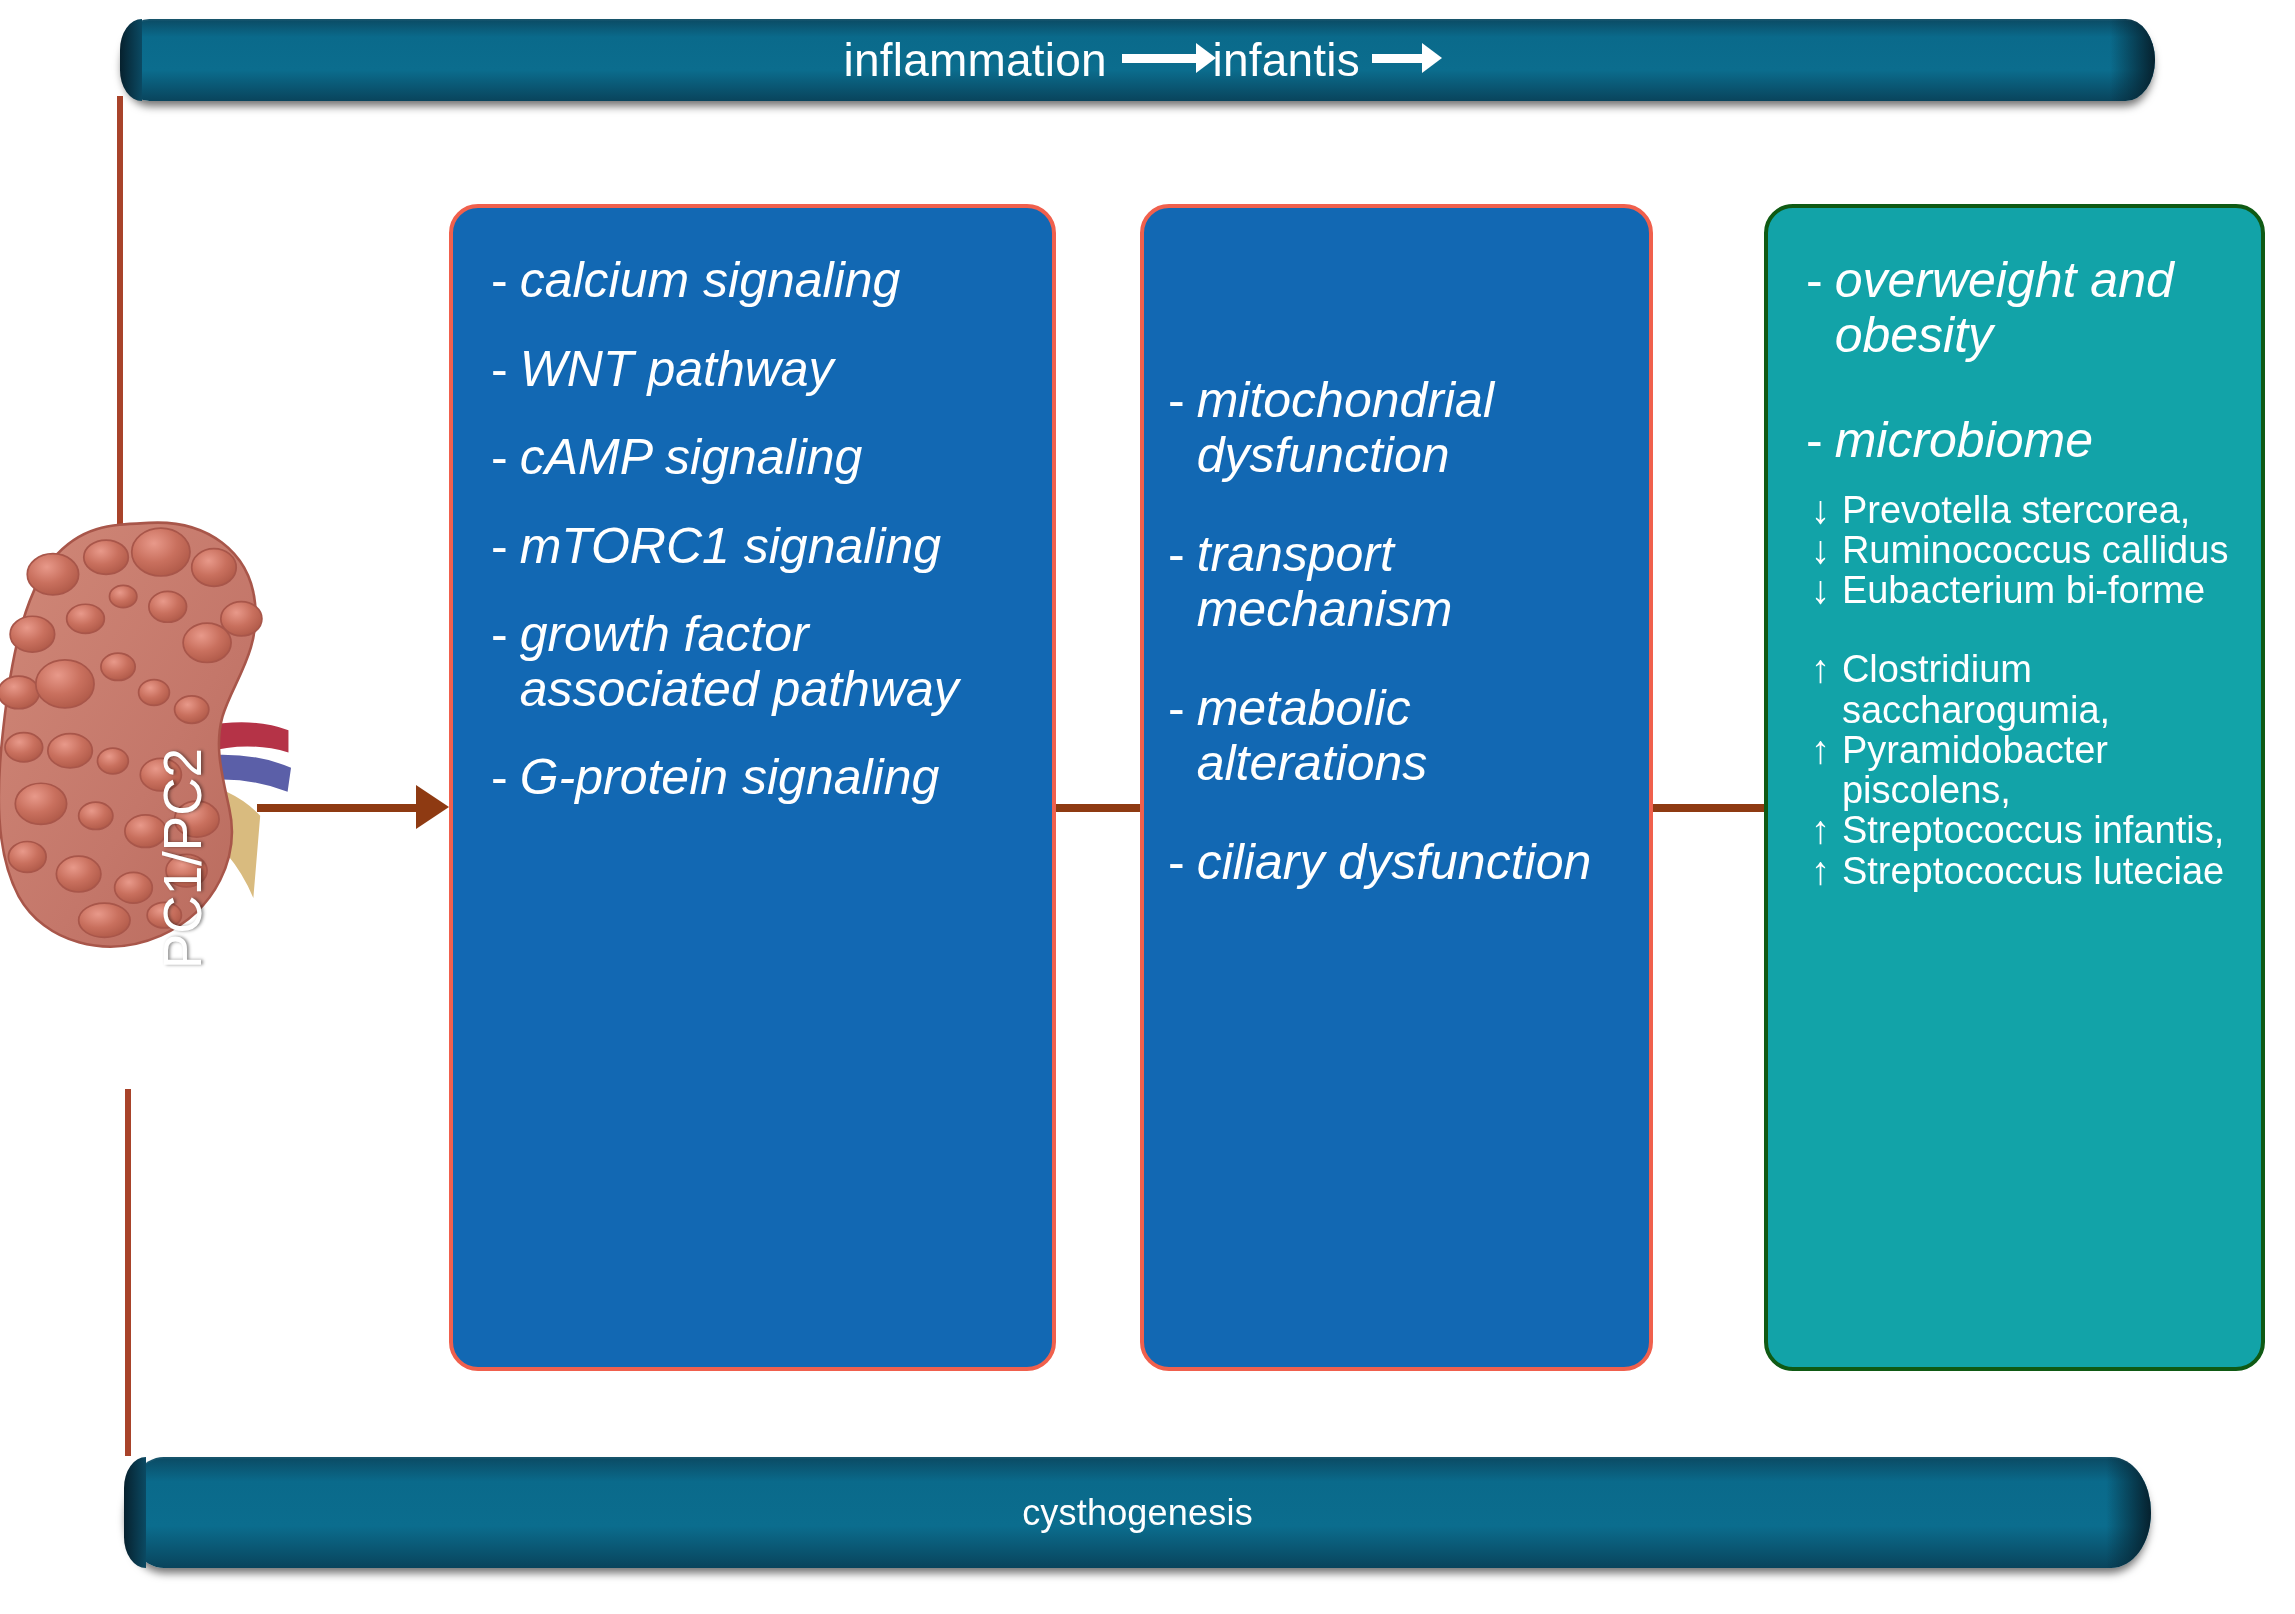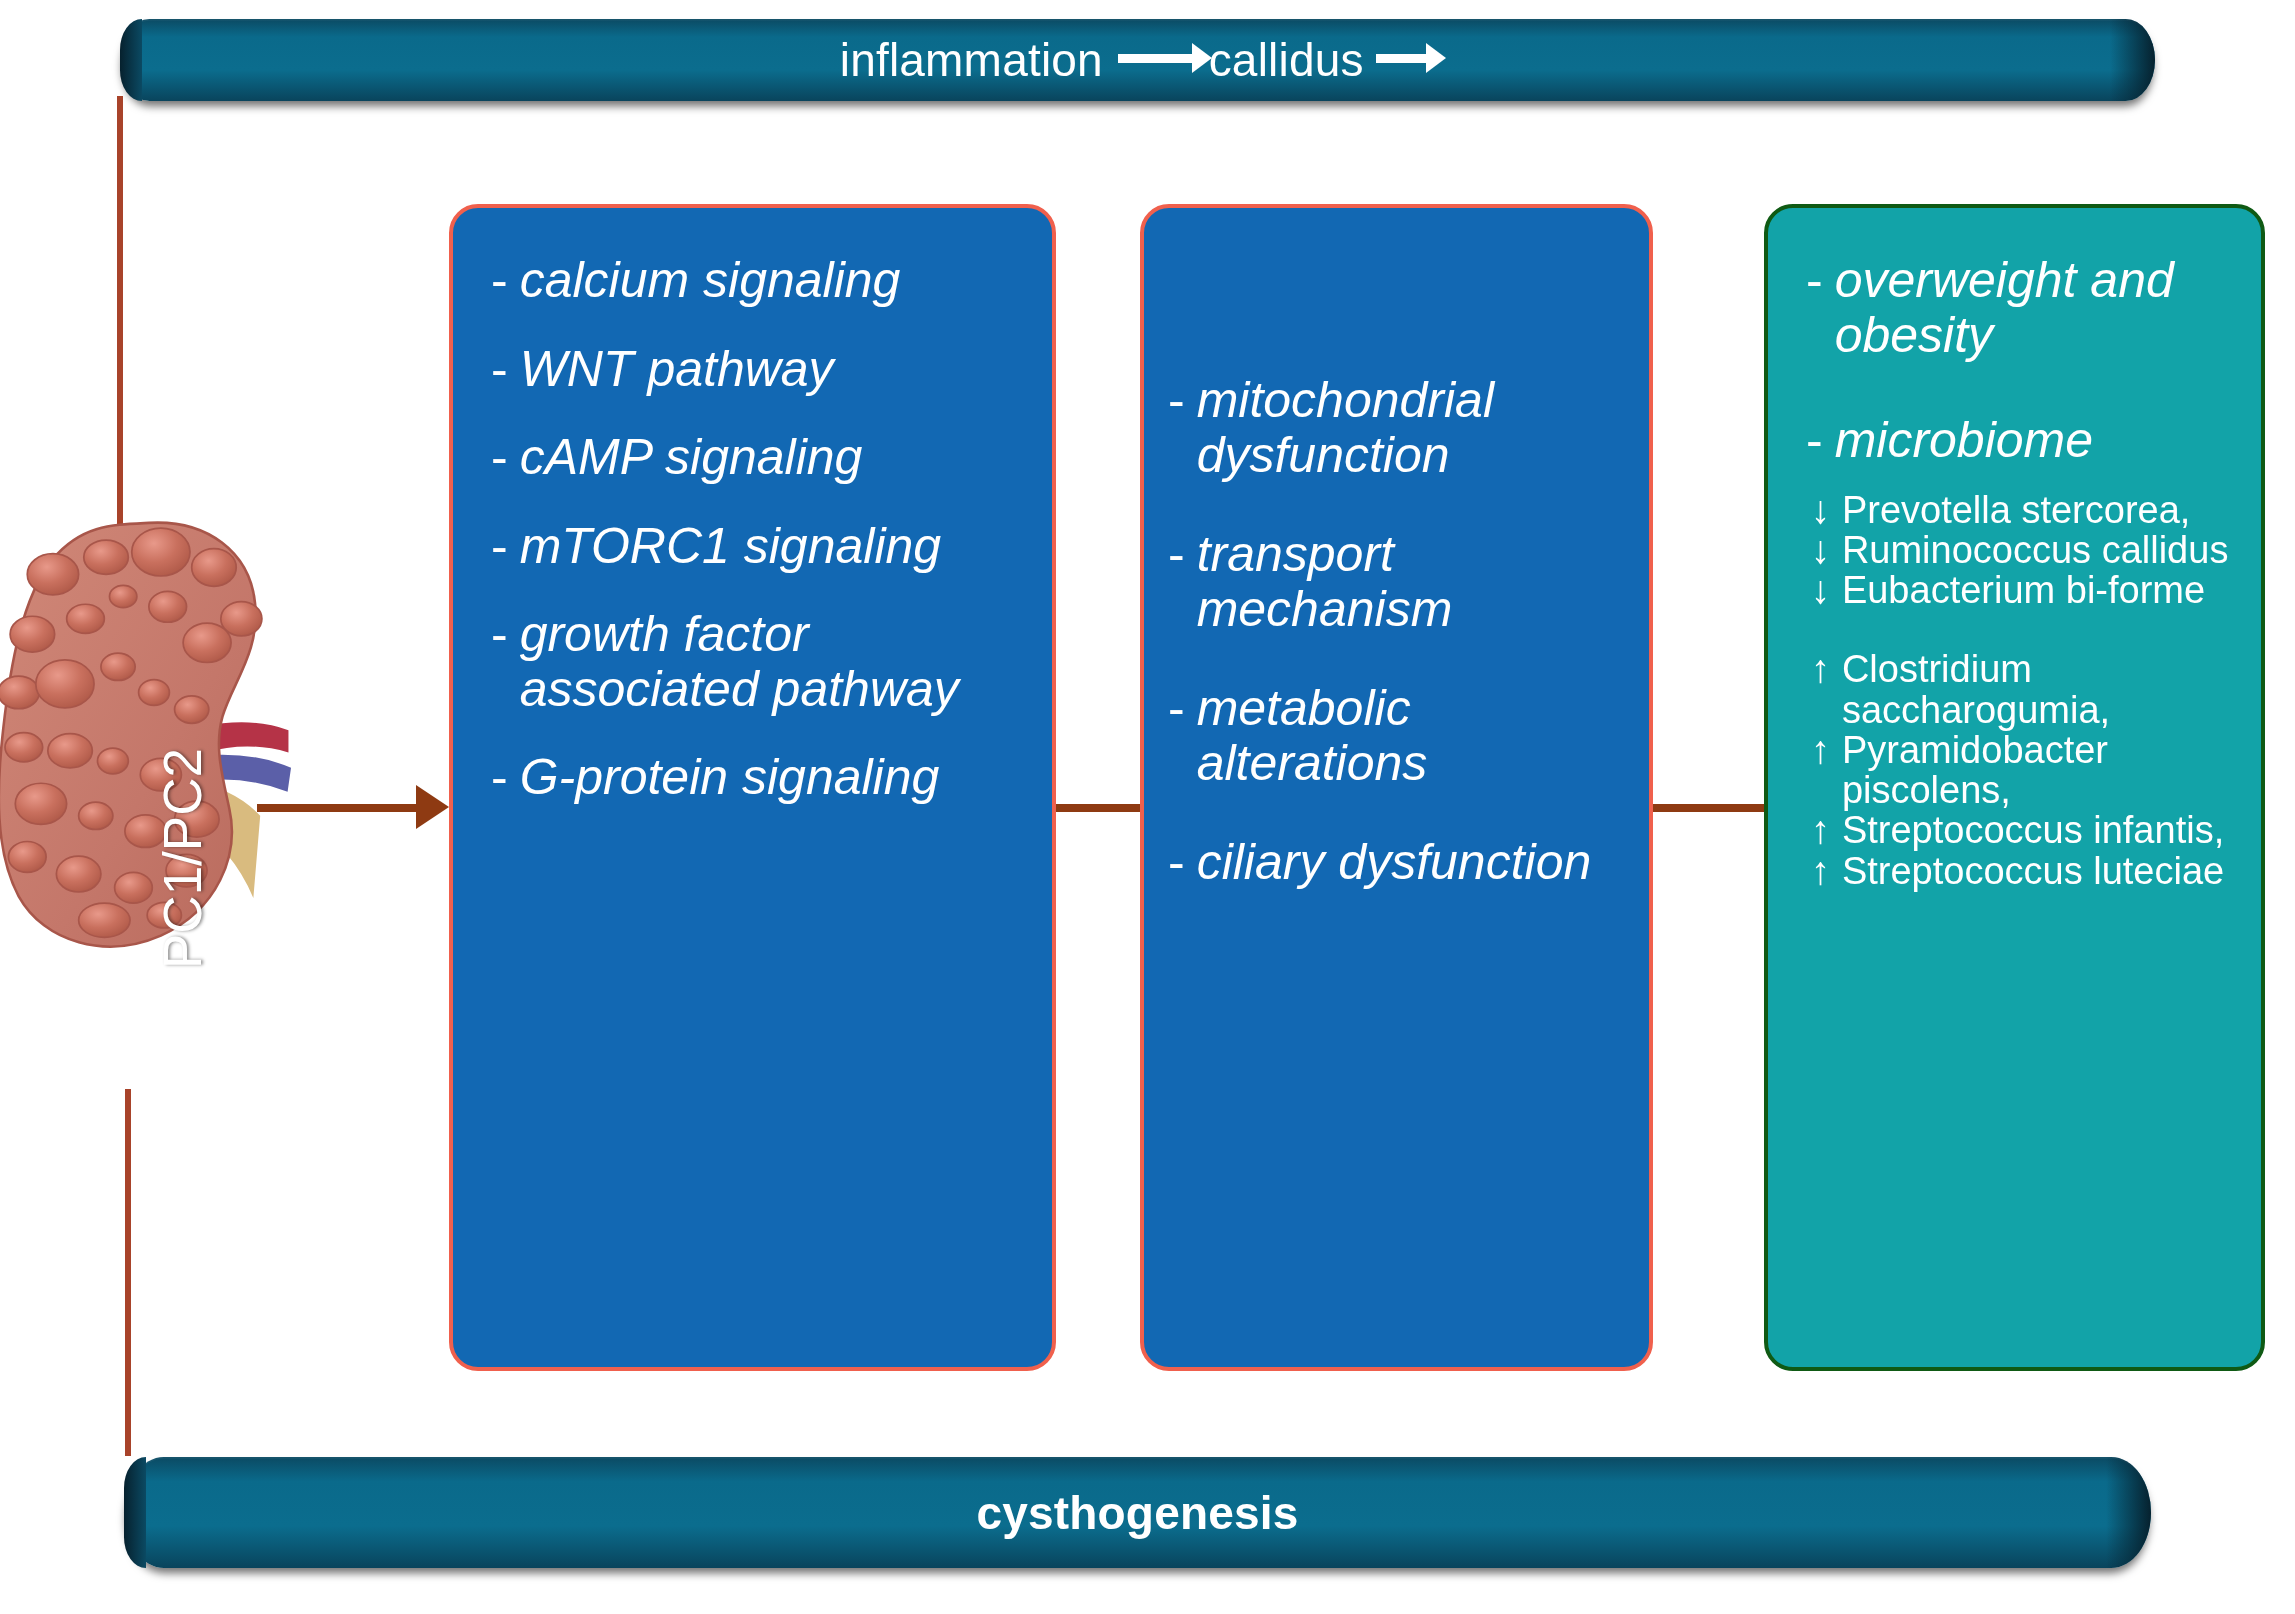--- a/index.html
+++ b/index.html
@@ -29,21 +29,21 @@
     background:linear-gradient(270deg,#06212e,rgba(10,70,93,0));
     border-radius:0 43px 43px 0/0 60px 60px 0;
   }
   #banner-top{left:120px;top:19px;width:2035px;height:82px;}
   #banner-bottom{left:124px;top:1457px;width:2027px;height:111px;}
 
   .banner-text{
     position:relative;z-index:2;
     font-size:46px;letter-spacing:0.2px;display:flex;align-items:center;gap:0;
   }
-  #banner-bottom .banner-text{font-size:46px;font-weight:bold;}
+  #banner-bottom .banner-text{font-size:36px;}
   .arrow-glyph{
     display:inline-block;margin:0 15.4px;position:relative;top:-1.7px;
     width:75px;height:8.6px;background:#ffffff;
   }
   .arrow-glyph::after{
     content:"";position:absolute;right:-19px;top:-11px;
     border-left:20.6px solid #ffffff;
     border-top:15.4px solid transparent;
     border-bottom:15.4px solid transparent;
   }
@@ -119,21 +119,21 @@
   .microrow .nm{flex:1 1 auto;}
   .microgap{height:34px;}
 </style>
 </head>
 <body>
 
 <div class="banner" id="banner-top">
   <div class="banner-text">
     <span>inflammation</span>
     <span class="arrow-glyph"></span>
-    <span>callidus</span>
+    <span>infantis</span>
     <span class="arrow-glyph tight"></span>
   </div>
 </div>
 
 <div class="vline" id="vline-top"></div>
 <div class="vline" id="vline-bottom"></div>
 
 <div id="kidney-wrap">
   <svg viewBox="0 0 390 520" xmlns="http://www.w3.org/2000/svg" aria-hidden="true">
     <defs>

